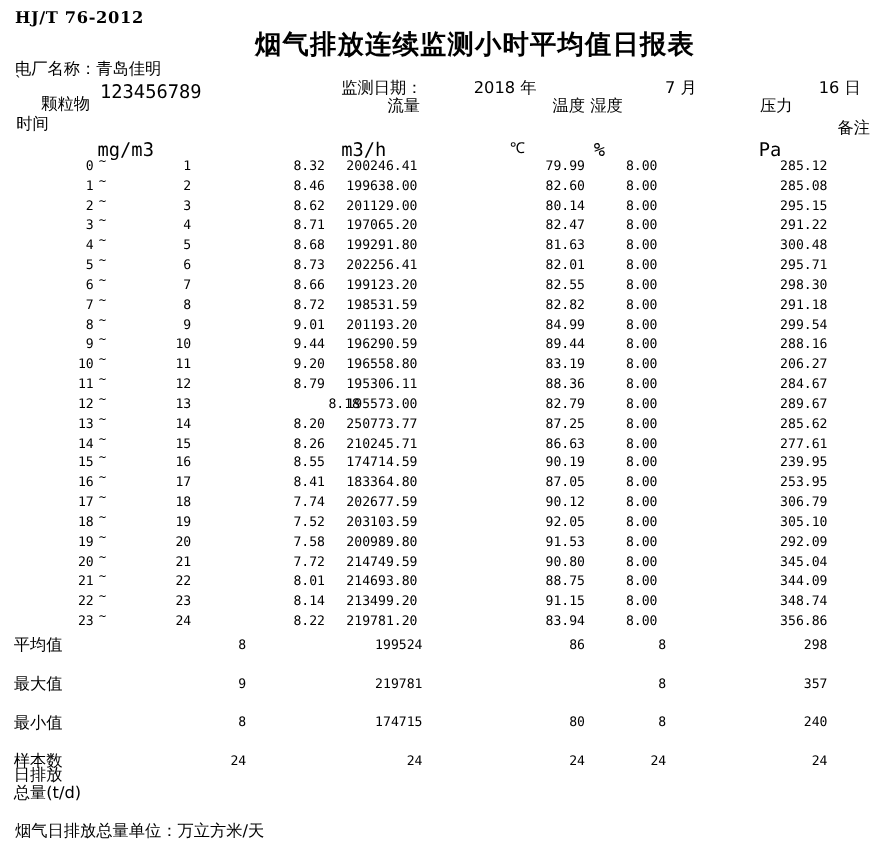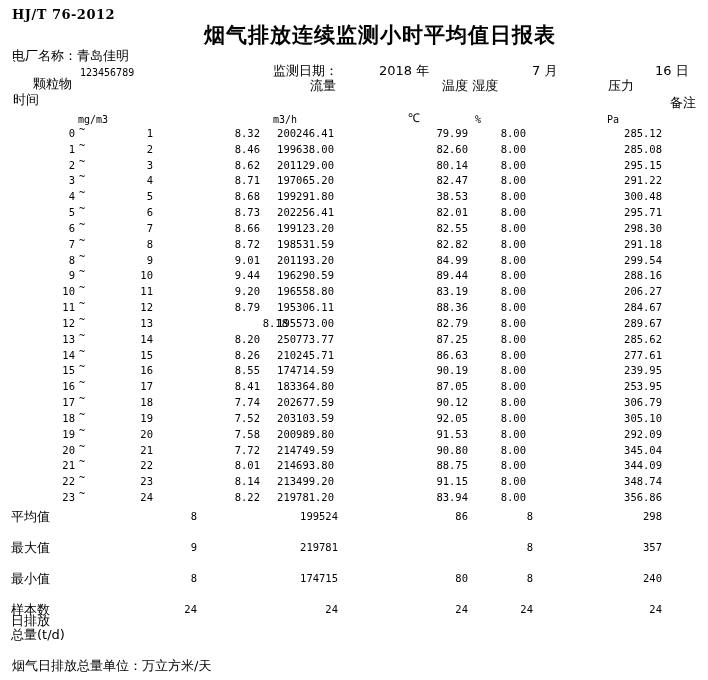--- a/index.html
+++ b/index.html
@@ -1,20 +1,20 @@
 <!DOCTYPE html>
 <html><head>
 <meta charset="utf-8">
 <style>
   html,body{margin:0;padding:0;background:#fff;}
   body{width:708px;height:680px;position:relative;overflow:hidden;
        font-family:"DejaVu Sans",sans-serif;color:#000;}
   .abs{position:absolute;white-space:nowrap;}
   .zh{font-size:13px;line-height:14px;}
-  .num{font-family:"DejaVu Sans Mono",monospace;font-size:10px;line-height:12px;}
+  .num{font-family:"DejaVu Sans Mono",monospace;font-size:15px;line-height:12px;}
   .standard{left:12px;top:7px;font-size:13px;font-weight:bold;letter-spacing:0.5px;
             font-family:"DejaVu Serif",serif;}
   .title{left:50px;top:21px;width:660px;text-align:center;
          font-size:21px;font-weight:bold;letter-spacing:1px;}
   .mark{font-size:11px;}
   #data-rows{position:absolute;left:0;top:127px;width:708px;}
   .drow{position:relative;height:15.84px;}
   .cell{position:absolute;left:0;top:0;display:block;text-align:right;
         font-family:"DejaVu Sans Mono",monospace;font-size:10.5px;line-height:12px;}
   .tilde{position:absolute;left:79px;top:-3px;font-family:"DejaVu Sans Mono",monospace;
@@ -97,21 +97,21 @@
     <span class="cell" style="width:526px">8.00</span>
     <span class="cell" style="width:662px">291.22</span>
   </div>
 
   <div class="drow">
     <span class="cell" style="width:75px">4</span>
     <span class="tilde">~</span>
     <span class="cell" style="width:153px">5</span>
     <span class="cell" style="width:260px">8.68</span>
     <span class="cell" style="width:334px">199291.80</span>
-    <span class="cell" style="width:468px">38.53</span>
+    <span class="cell" style="width:468px">81.63</span>
     <span class="cell" style="width:526px">8.00</span>
     <span class="cell" style="width:662px">300.48</span>
   </div>
 
   <div class="drow">
     <span class="cell" style="width:75px">5</span>
     <span class="tilde">~</span>
     <span class="cell" style="width:153px">6</span>
     <span class="cell" style="width:260px">8.73</span>
     <span class="cell" style="width:334px">202256.41</span>

